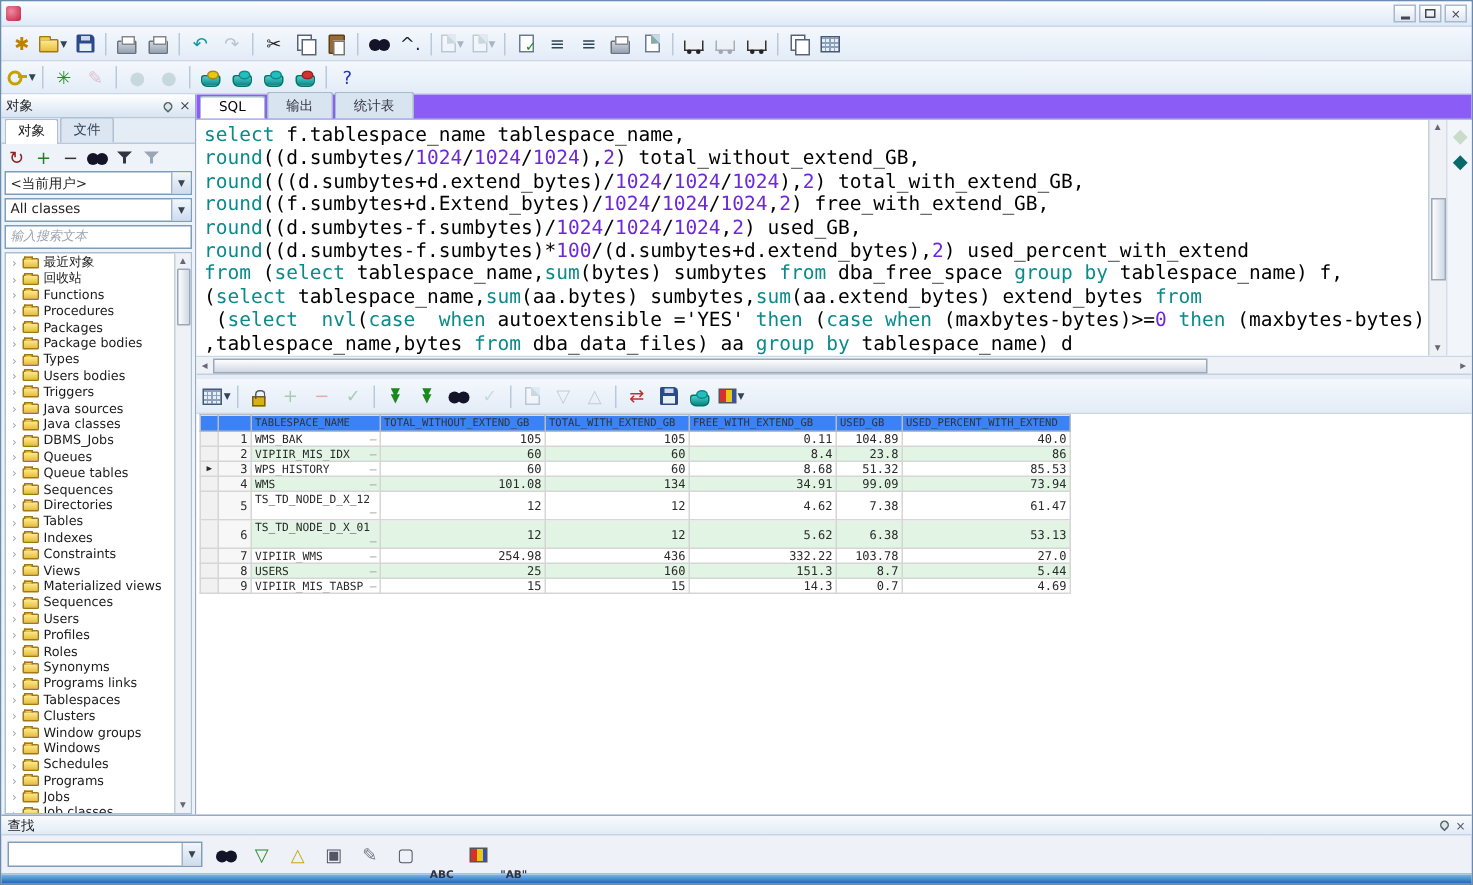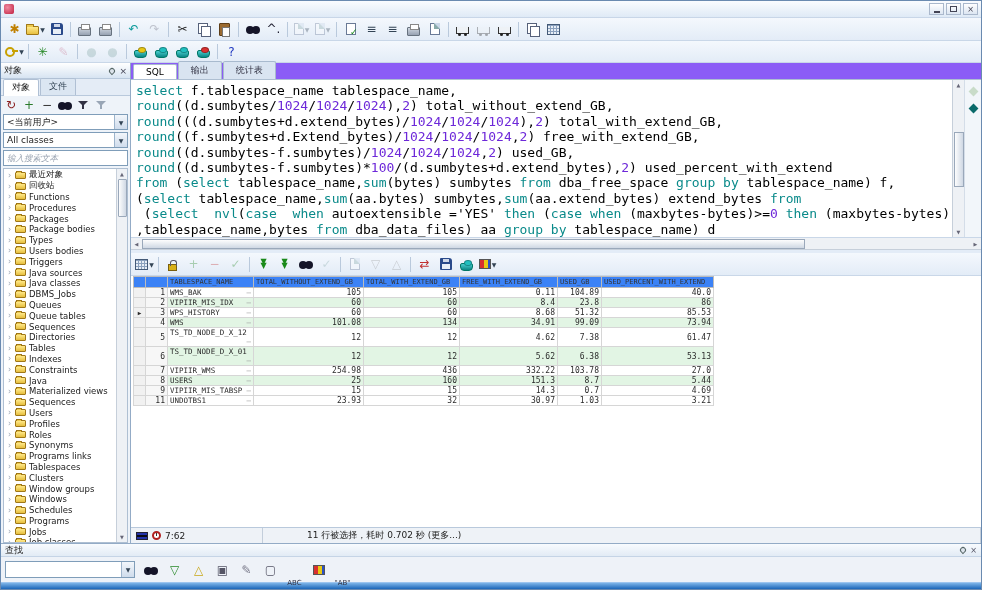--- a/index.html
+++ b/index.html
@@ -18,21 +18,21 @@
   .wc-res { width:7px; height:6px; border:1px solid #445; }
 
   
   .toolbar { display:flex; align-items:center; background:linear-gradient(#f4f8fd,#e3ecf7); border-bottom:1px solid #c9d7e8; padding:0 3px; }
   .toolbar1 { height:23px; }
   .toolbar2 { height:22px; }
   .tb-btn { min-width:21px; height:19px; display:flex; align-items:center; justify-content:center; border-radius:2px; position:relative; cursor:default; padding:0 1px; }
   .tb-btn.disabled { opacity:.35; }
   .tb-sep { width:1px; height:15px; background:#b9c9dc; margin:0 3px; flex:0 0 auto; }
   .tb-glyph { font-size:12px; line-height:12px; }
-  .tb-text { font-size:7px; font-weight:normal; color:#334; letter-spacing:0;margin-top:27px; }
+  .tb-text { font-size:7px; font-weight:bold; color:#334; letter-spacing:0;margin-top:27px; }
   .dd-caret { font-size:6px; color:#345; margin-left:1px; }
 
   
   .k-folder { width:13px; height:9px; background:linear-gradient(#ffe98a,#e8c040); border:1px solid #a07818; border-radius:1px; position:relative; margin-top:3px; }
   .k-folder::before { content:""; position:absolute; top:-3px; left:-1px; width:6px; height:2px; background:#eecb50; border:1px solid #a07818; border-bottom:none; border-radius:1px 1px 0 0; }
   .k-floppy { width:12px; height:12px; background:#2a4a8a; border-radius:1px 3px 1px 1px; position:relative; }
   .k-floppy::before { content:""; position:absolute; left:3px; top:1px; width:6px; height:3px; background:#cfd8e8; }
   .k-floppy::after { content:""; position:absolute; left:2px; bottom:1px; width:8px; height:5px; background:#e8eef6; }
   .k-printer { width:13px; height:9px; background:linear-gradient(#cfd6e0,#97a2b2); border:1px solid #67727f; border-radius:1px; position:relative; margin-top:4px; }
   .k-printer::before { content:""; position:absolute; top:-4px; left:2px; width:7px; height:4px; background:#fff; border:1px solid #888; }
@@ -418,21 +418,21 @@
               <span class="tree-label">Indexes</span>
             </div>
             <div class="tree-item">
               <span class="tree-chev">›</span>
               <i class="tree-folder"></i>
               <span class="tree-label">Constraints</span>
             </div>
             <div class="tree-item">
               <span class="tree-chev">›</span>
               <i class="tree-folder"></i>
-              <span class="tree-label">Java</span>
+              <span class="tree-label">Views</span>
             </div>
             <div class="tree-item">
               <span class="tree-chev">›</span>
               <i class="tree-folder"></i>
               <span class="tree-label">Materialized views</span>
             </div>
             <div class="tree-item">
               <span class="tree-chev">›</span>
               <i class="tree-folder"></i>
               <span class="tree-label">Sequences</span>
@@ -698,44 +698,24 @@
               <tr class="">
                 <td class="ind"></td>
                 <td class="rownum">9</td>
                 <td class="data name">VIPIIR_MIS_TABSP<span class="dash">–</span></td>
                 <td class="data val">15</td>
                 <td class="data val">15</td>
                 <td class="data val">14.3</td>
                 <td class="data val">0.7</td>
                 <td class="data val">4.69</td>
               </tr>
-              <tr class="">
-                <td class="ind"></td>
-                <td class="rownum">11</td>
-                <td class="data name">UNDOTBS1<span class="dash">–</span></td>
-                <td class="data val">23.93</td>
-                <td class="data val">32</td>
-                <td class="data val">30.97</td>
-                <td class="data val">1.03</td>
-                <td class="data val">3.21</td>
-              </tr>
             </tbody>
           </table>
       </div>
 
-      <div class="status-bar">
-        <div class="status-seg seg1">
-          <i class="k-flag"></i>
-          <i class="k-clock"></i>
-          <span>7:62</span>
-        </div>
-        <div class="status-seg seg2">
-          <span>11 行被选择，耗时 0.702 秒 (更多...)</span>
-        </div>
-      </div>
     </div>
   </div>
 
   <div class="find-panel">
     <div class="find-header">
       <span>查找</span>
       <span class="find-hdr-btns">
         <i class="k-pin"></i>
         <span>×</span>
       </span>

